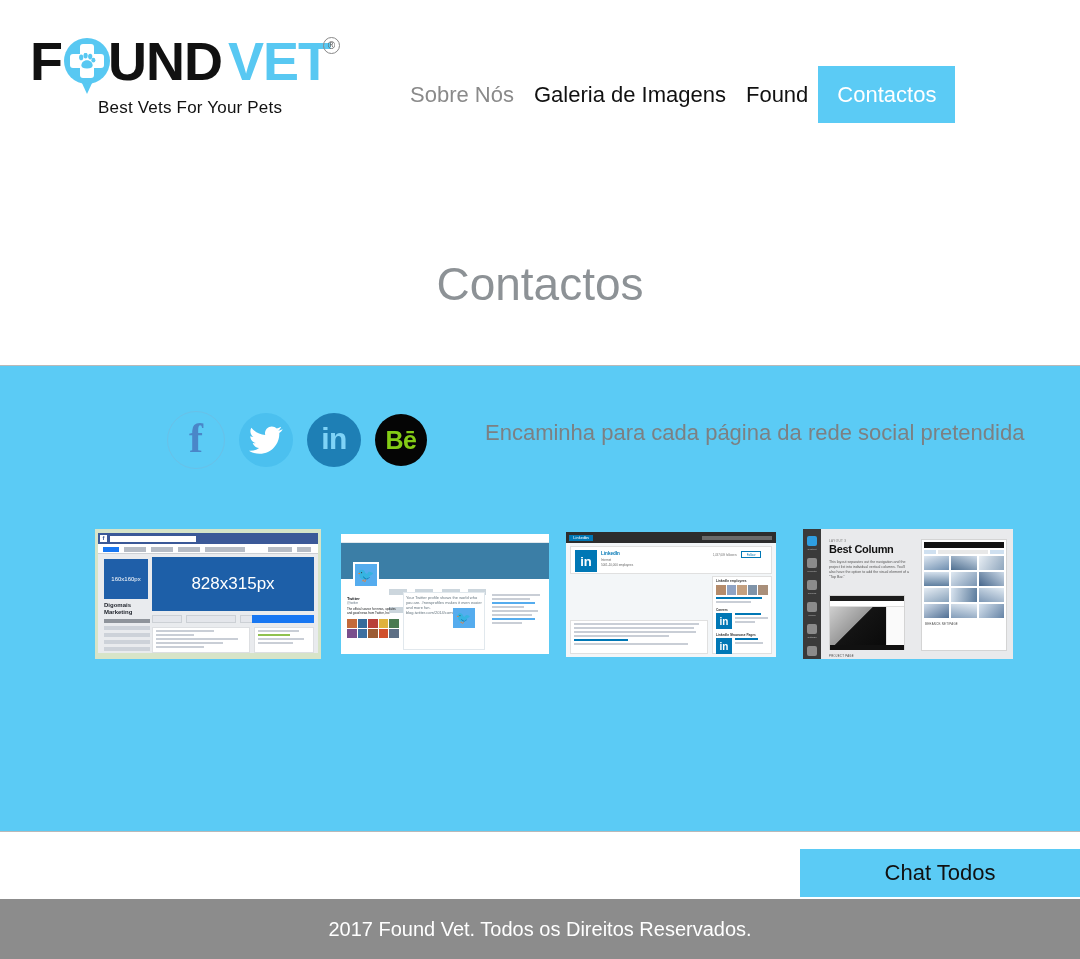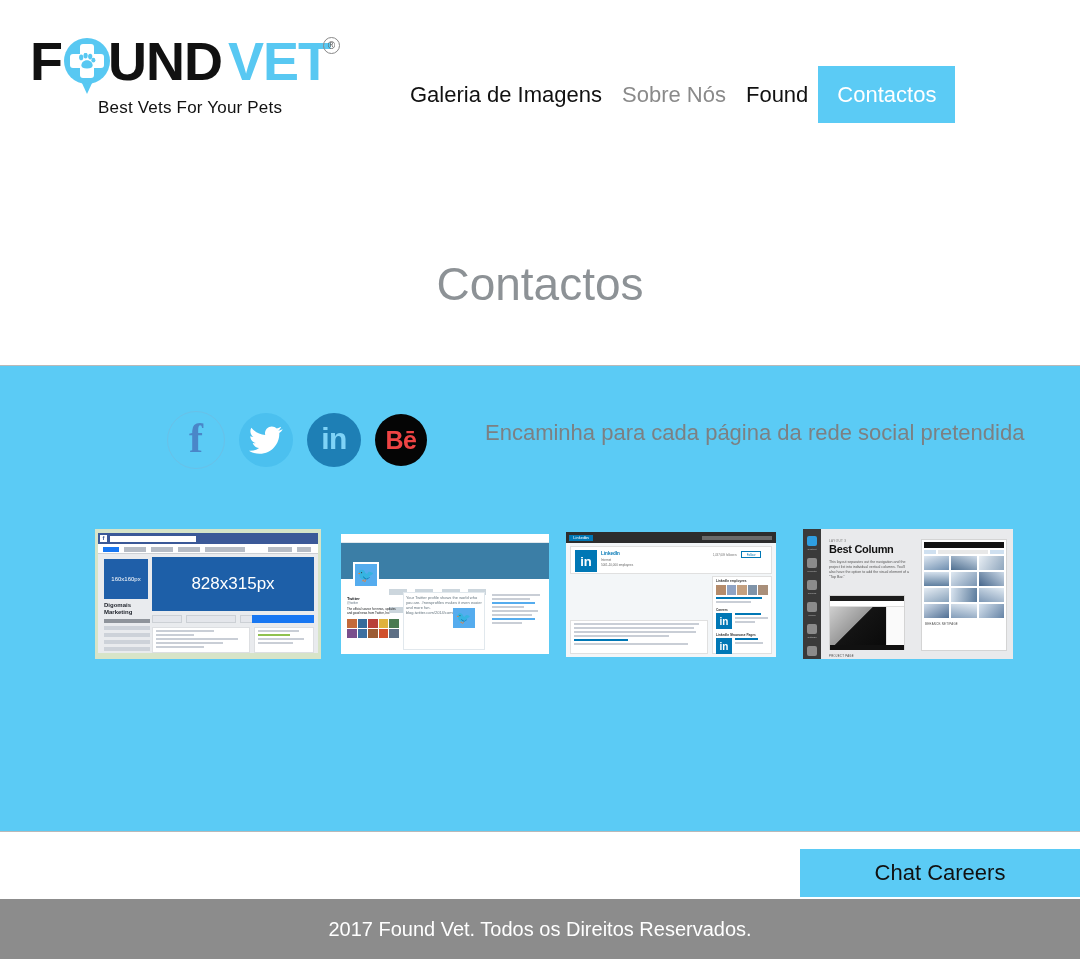--- a/index.html
+++ b/index.html
@@ -115,21 +115,21 @@
     margin-top:-4px;
   }
   .ic-tw { background:#4bc0ef; width:54px; height:54px; }
   .ic-li { background:#1e7fb5; width:54px; height:54px; }
   .ic-li .glyph {
     font-size:30px; font-weight:bold; color:#7fd3f7;
     line-height:30px; margin-top:-2px; letter-spacing:-0.5px;
   }
   .ic-be { background:#050505; width:52px; height:52px; }
   .ic-be .glyph {
-    font-size:25px; font-weight:bold; color:#ef4444;
+    font-size:25px; font-weight:bold; color:#84cc16;
     line-height:25px; letter-spacing:-0.5px;
   }
   .social-caption {
     position:absolute; left:485px; top:54px;
     font-size:22px; color:#7c8083;
   }
 
   
   .thumbs { position:absolute; left:0; top:0; width:1080px; height:467px; }
   .thumb {
@@ -242,22 +242,22 @@
       </span>
 
       <span class="logo-und">UND</span>
       <span class="logo-vet">VET</span>
       <span class="logo-reg">®</span>
     </div>
     <div class="logo-tag">Best Vets For Your Pets</div>
   </div>
 
   <nav class="nav">
+    <span class="nav-item muted">Sobre Nós</span>
     <span class="nav-item">Galeria de Imagens</span>
-    <span class="nav-item muted">Sobre Nós</span>
     <span class="nav-item">Found</span>
     <span class="nav-item active">Contactos</span>
   </nav>
 </div>
 
 <h1 class="page-title">Contactos</h1>
 
 <section class="blue-section">
 
   <div class="social-row">
@@ -502,17 +502,17 @@
             <div style="background:linear-gradient(130deg,#d6e2ee,#6583a5);"></div>
           </div>
           <div class="bem-cap" style="padding-left:3px;">BEHANCE.NET/PAGE</div>
         </div>
       </div>
     </div>
 
   </div>
 </section>
 
-<div class="chat-bar">Chat Careers</div>
+<div class="chat-bar">Chat Todos</div>
 
 <footer class="footer">
   <span>2017 Found Vet. Todos os Direitos Reservados.</span>
 </footer>
 
 </body></html>

